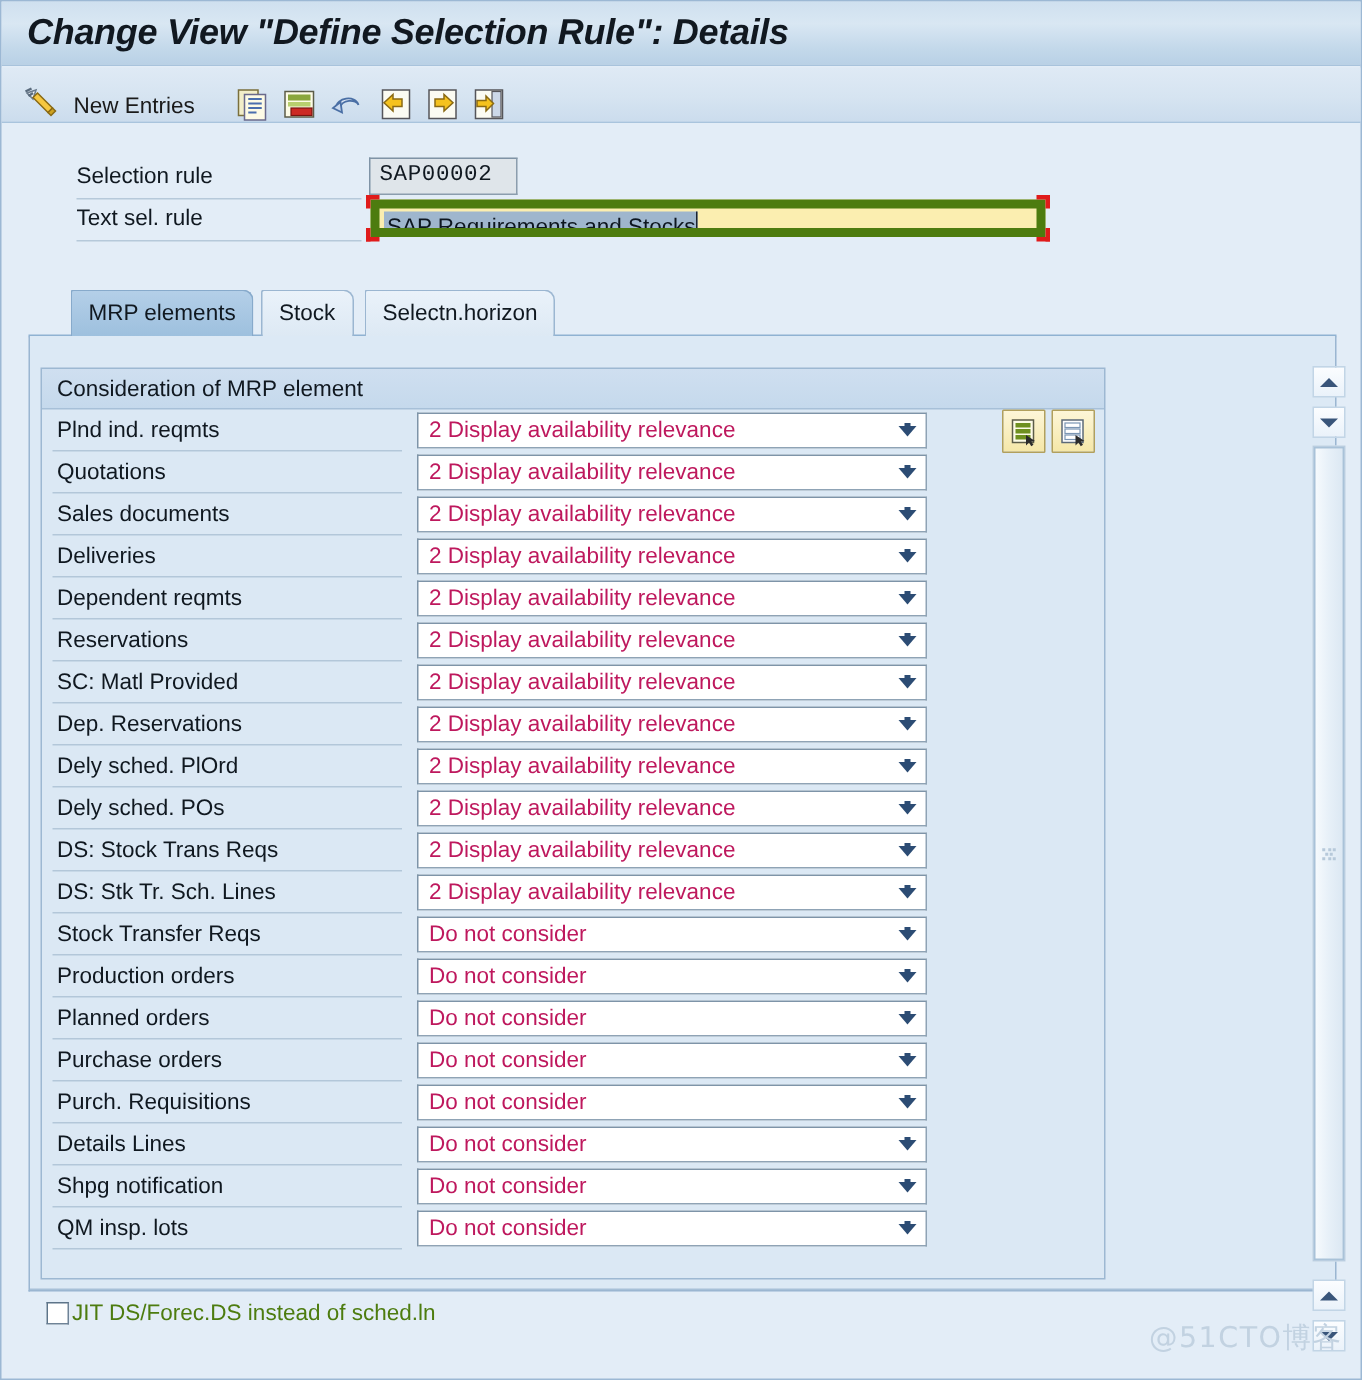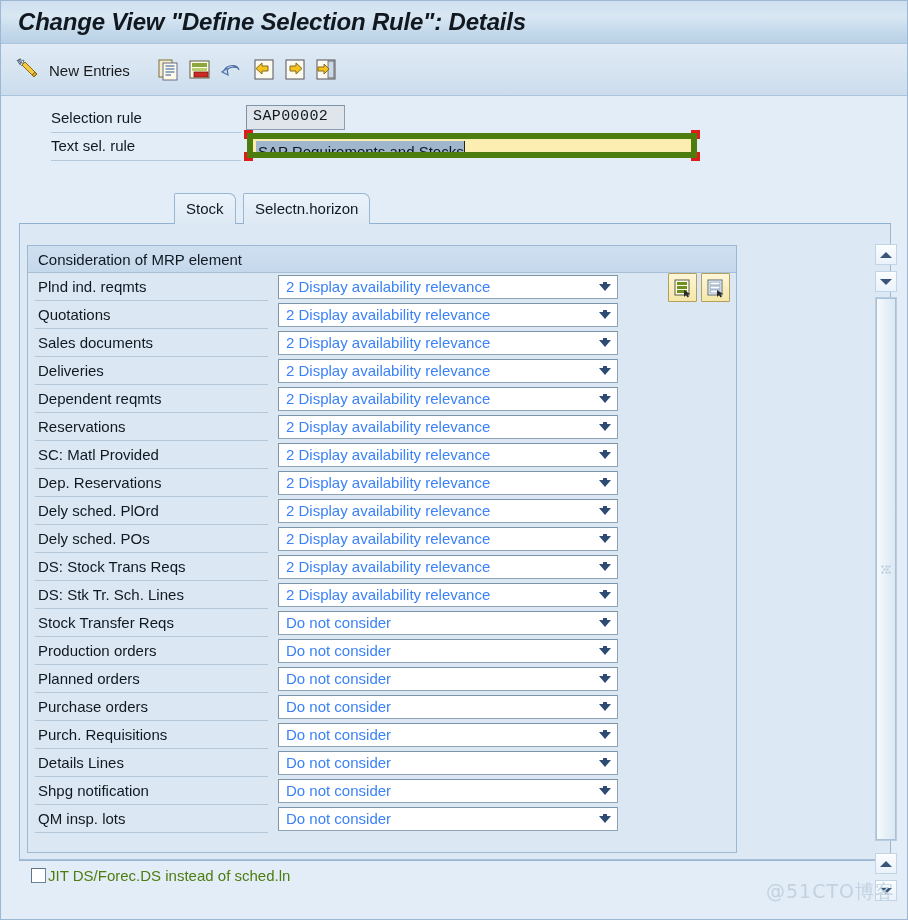--- a/index.html
+++ b/index.html
@@ -33,21 +33,21 @@
     font-weight: bold;
     font-style: italic;
     color: #111820;
     letter-spacing: -0.2px;
     white-space: nowrap;
   }
 
   
   .toolbar {
     position: absolute; left: 0; top: 44px;
-    width: 908px; height: 51px;
+    width: 908px; height: 37px;
     background: linear-gradient(to bottom, #dfeaf5 0%, #d6e4f1 55%, #cbdced 100%);
     border-bottom: 1px solid #a9c4dd;
   }
   .tb-item {
     position: absolute;
     top: 10px;
     height: 30px;
     display: flex; align-items: center;
   }
   .tb-label {
@@ -197,21 +197,21 @@
     position: absolute; left: 250px; top: 2px;
     width: 340px; height: 24px;
     background: #ffffff;
     border: 1px solid #8fa3b5;
     border-top-color: #7e94a8;
     border-left-color: #7e94a8;
   }
   .combo .ctext {
     position: absolute; left: 7px; top: 2px;
     font-size: 15px;
-    color: #3b82f6;
+    color: #be185d;
     white-space: nowrap;
   }
   .combo .carrow {
     position: absolute; right: 6px; top: 8px;
     width: 0; height: 0;
     border-left: 6px solid transparent;
     border-right: 6px solid transparent;
     border-top: 7px solid #2c4c74;
   }
   .combo .carrow-stem {
@@ -404,20 +404,23 @@
         <span class="fb tr-h"></span>
         <span class="fb tr-v"></span>
         <span class="fb br-h"></span>
         <span class="fb br-v"></span>
       </div>
     </div>
   </div>
 
   <div class="tabstrip">
     <div class="tab-underline"></div>
+    <div class="tab active" style="left:28px;">
+      <span>MRP elements</span>
+    </div>
     <div class="tab" style="left:155px;">
       <span>Stock</span>
     </div>
     <div class="tab" style="left:224px;">
       <span>Selectn.horizon</span>
     </div>
   </div>
 
   <div class="tabpanel">
 

